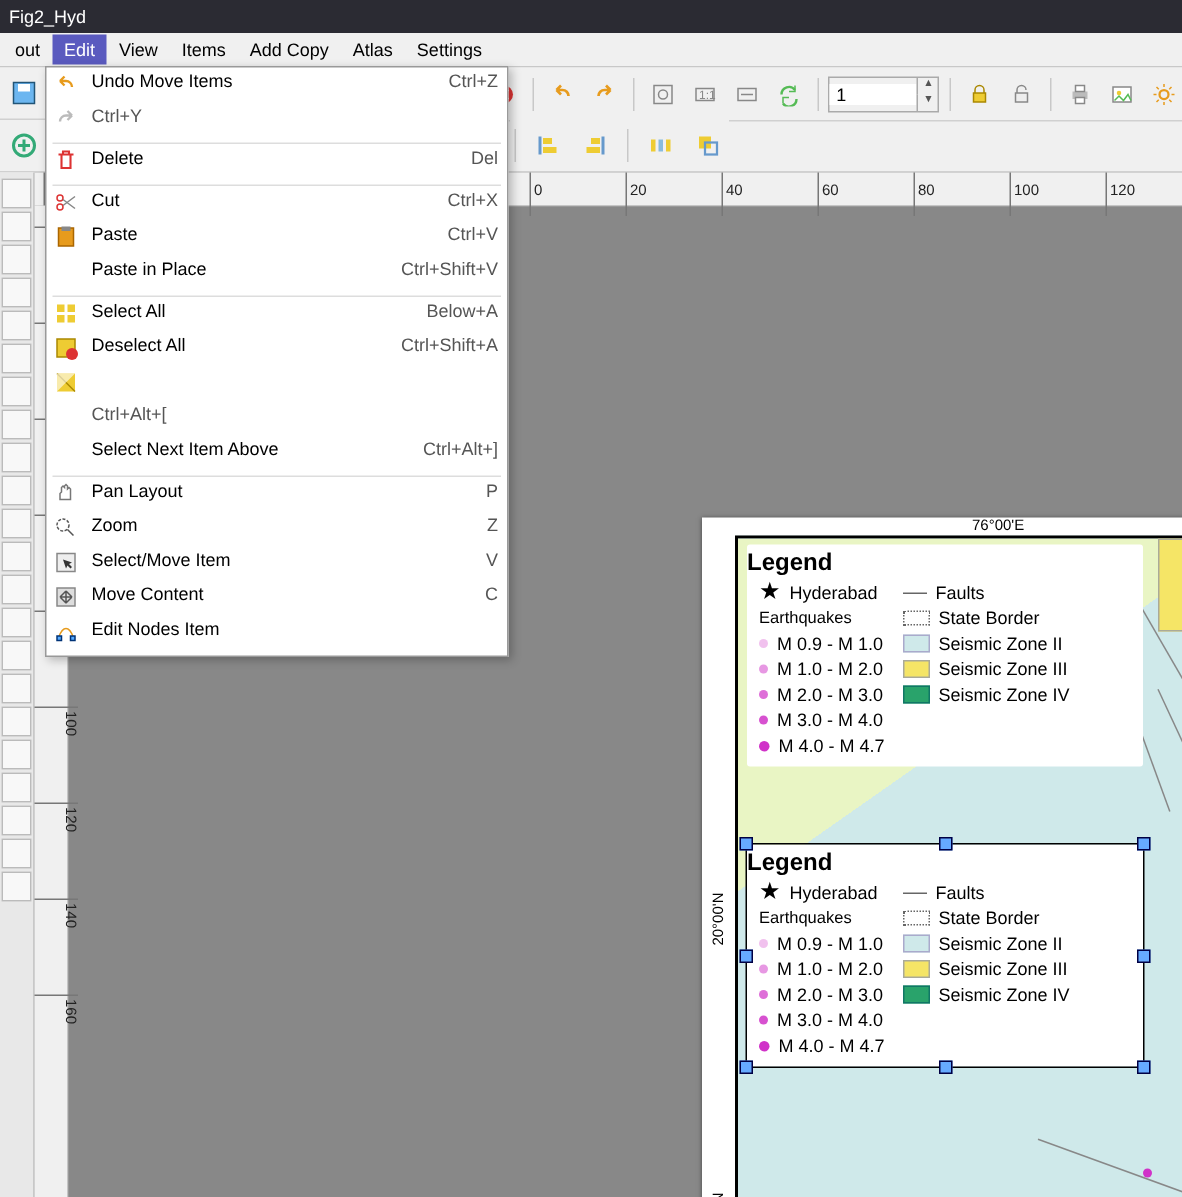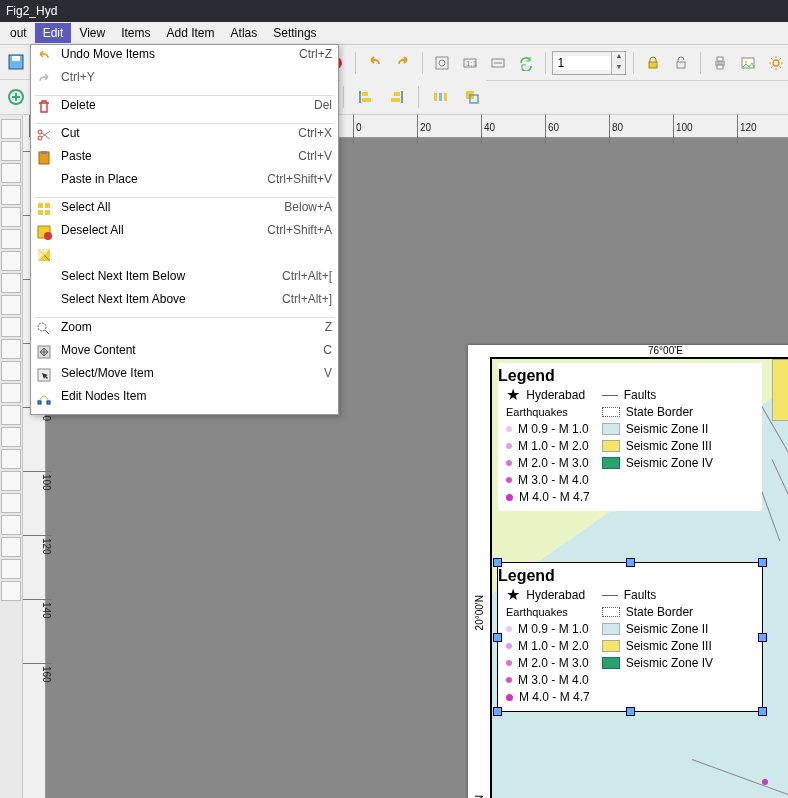--- a/index.html
+++ b/index.html
@@ -50,21 +50,21 @@
 </head>
 <body>
 
 <div class="title-bar">Fig2_Hyd</div>
 
 <div class="menu-bar">
   <span class="menu-item">out</span>
   <span class="menu-item active">Edit</span>
   <span class="menu-item">View</span>
   <span class="menu-item">Items</span>
-  <span class="menu-item">Add Item</span>
+  <span class="menu-item">Add Copy</span>
   <span class="menu-item">Atlas</span>
   <span class="menu-item">Settings</span>
 </div>
 
 <div class="toolbar-row">
   <span class="tb-btn">
       <svg width="18" height="18">
         <rect x="2" y="2" width="14" height="14" fill="#6cb6f0" stroke="#257"></rect>
         <rect x="5" y="3" width="8" height="5" fill="#fff"></rect>
       </svg>
@@ -358,58 +358,66 @@
         <svg width="16" height="16">
           <rect x="2" y="2" width="12" height="12" fill="#ec3"></rect>
           <path d="M2 2 14 14" stroke="#a80"></path>
           <path d="M2 14V2h12z" fill="#fff" opacity=".6"></path>
         </svg>
       </span>
       <span class="sc"></span>
     </div>
   <div class="row">
       <span class="ico"></span>
-      <span class="lbl">Select Next Item Below</span>
       <span class="sc">Ctrl+Alt+[</span>
     </div>
   <div class="row">
       <span class="ico"></span>
       <span class="lbl">Select Next Item Above</span>
       <span class="sc">Ctrl+Alt+]</span>
     </div>
   <hr>
   <div class="row">
       <span class="ico">
         <svg width="16" height="16">
+          <path d="M4 8v4h7V5l-1-1-1 1V3l-1-1-1 1v1l-1-1-1 1v3z" fill="#fff" stroke="#777"></path>
+        </svg>
+      </span>
+      <span class="lbl">Pan Layout</span>
+      <span class="sc">P</span>
+    </div>
+  <div class="row">
+      <span class="ico">
+        <svg width="16" height="16">
           <circle cx="6" cy="6" r="4" fill="none" stroke="#555" stroke-dasharray="2 1"></circle>
           <path d="M9 9l4 4" stroke="#555"></path>
         </svg>
       </span>
       <span class="lbl">Zoom</span>
       <span class="sc">Z</span>
     </div>
   <div class="row">
       <span class="ico">
         <svg width="16" height="16">
+          <rect x="2" y="2" width="12" height="12" fill="#eee" stroke="#888"></rect>
+          <path d="M6 6l2 6 1-2 2 2 1-1-2-2 2-1z" fill="#333"></path>
+        </svg>
+      </span>
+      <span class="lbl">Select/Move Item</span>
+      <span class="sc">V</span>
+    </div>
+  <div class="row">
+      <span class="ico">
+        <svg width="16" height="16">
           <rect x="2" y="2" width="12" height="12" fill="#ddd" stroke="#888"></rect>
           <path d="M8 4v8M4 8h8M8 4l-2 2M8 4l2 2M8 12l-2-2M8 12l2-2M4 8l2-2M4 8l2 2M12 8l-2-2M12 8l-2 2" stroke="#555"></path>
         </svg>
       </span>
       <span class="lbl">Move Content</span>
       <span class="sc">C</span>
-    </div>
-  <div class="row">
-      <span class="ico">
-        <svg width="16" height="16">
-          <rect x="2" y="2" width="12" height="12" fill="#eee" stroke="#888"></rect>
-          <path d="M6 6l2 6 1-2 2 2 1-1-2-2 2-1z" fill="#333"></path>
-        </svg>
-      </span>
-      <span class="lbl">Select/Move Item</span>
-      <span class="sc">V</span>
     </div>
   <div class="row">
       <span class="ico">
         <svg width="16" height="16">
           <path d="M3 12c3-8 7-8 10 0" fill="none" stroke="#e79b1d"></path>
           <rect x="2" y="11" width="3" height="3" fill="#5af" stroke="#037"></rect>
           <rect x="11" y="11" width="3" height="3" fill="#5af" stroke="#037"></rect>
         </svg>
       </span>
       <span class="lbl">Edit Nodes Item</span>

